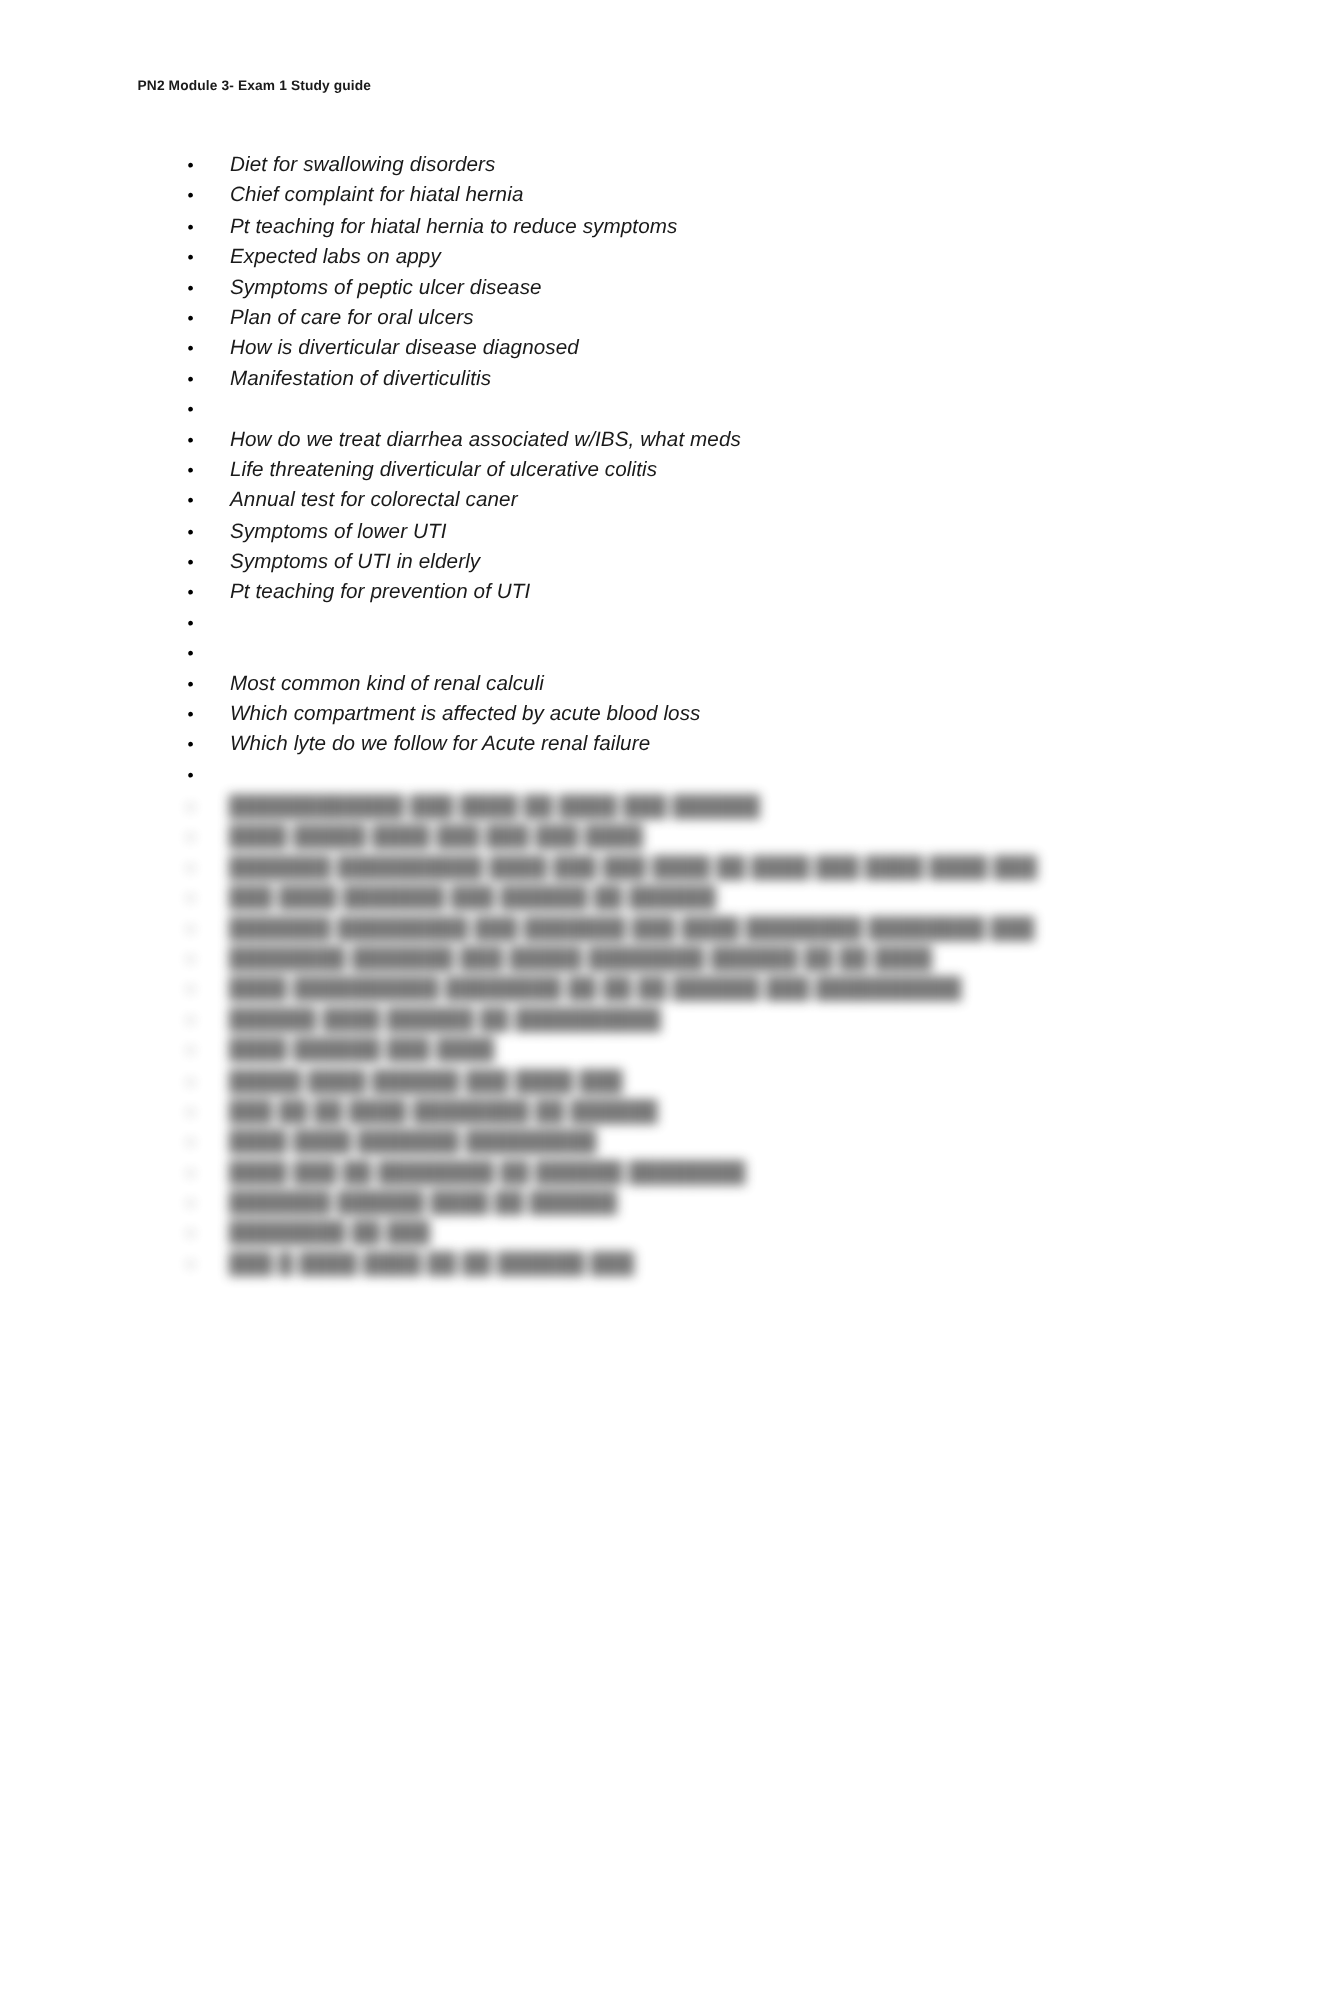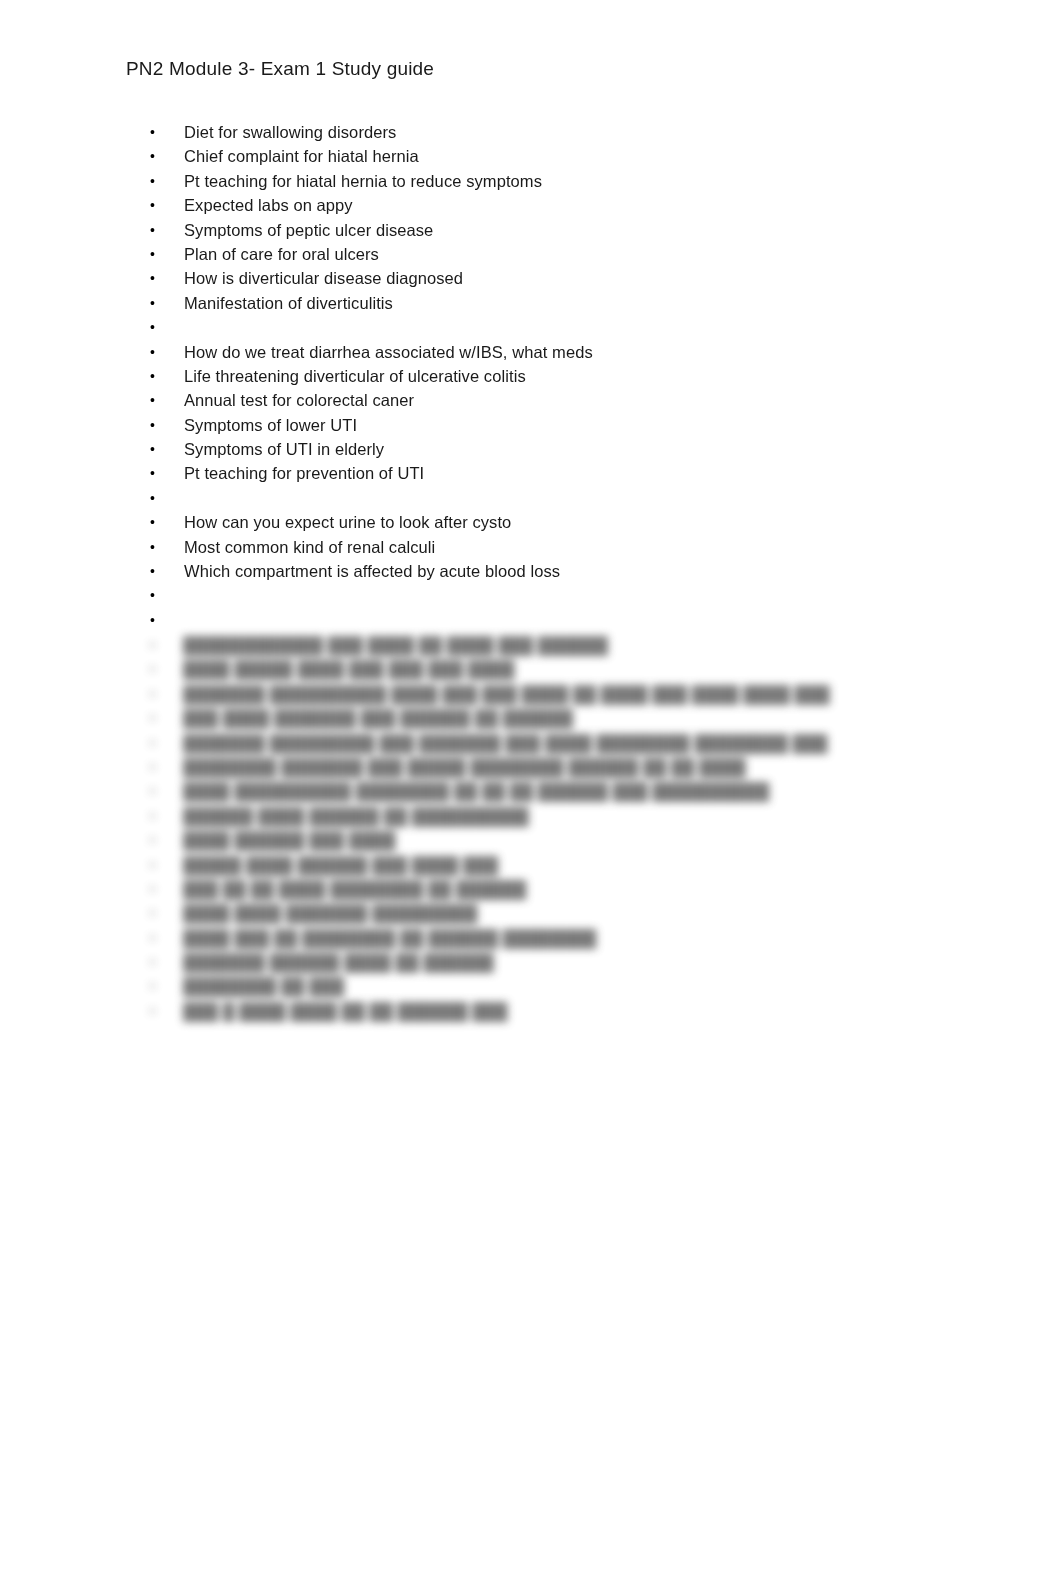--- a/index.html
+++ b/index.html
@@ -19,24 +19,24 @@
 
   .page {
     position: absolute;
     inset: 0;
     background: #ffffff;
   }
 
   
   .doc-title {
     position: absolute;
-    left: 126px;
+    left: 110px;
     top: 59px;
-    font-size: 19px;
-    font-weight: 400;
+    font-size: 11px;
+    font-weight: 700;
     line-height: 20px;
     letter-spacing: 0.01em;
     white-space: nowrap;
   }
 
   
   .bullet-list {
     position: absolute;
     left: 150px;
     top: 120px;
@@ -60,20 +60,21 @@
     top: 0;
     width: 12px;
     font-size: 14px;
     line-height: 24.4px;
     text-align: left;
     color: #000000;
   }
   .bullet-text {
     display: inline-block;
     padding-left: 34px;
+    font-style: italic;
   }
 
   
   .blurred-block {
     position: absolute;
     left: 150px;
     top: 633px;
     width: 760px;
     filter: blur(4.1px);
     opacity: 0.92;
@@ -169,32 +170,32 @@
     </li>
     <li class="bullet-item">
       <span class="bullet-mark">•</span>
       <span class="bullet-text">Pt teaching for prevention of UTI</span>
     </li>
     <li class="bullet-item">
       <span class="bullet-mark">•</span>
     </li>
     <li class="bullet-item">
       <span class="bullet-mark">•</span>
-      <span class="bullet-text">How can you expect urine to look after cysto</span>
     </li>
     <li class="bullet-item">
       <span class="bullet-mark">•</span>
       <span class="bullet-text">Most common kind of renal calculi</span>
     </li>
     <li class="bullet-item">
       <span class="bullet-mark">•</span>
       <span class="bullet-text">Which compartment is affected by acute blood loss</span>
     </li>
     <li class="bullet-item">
       <span class="bullet-mark">•</span>
+      <span class="bullet-text">Which lyte do we follow for Acute renal failure</span>
     </li>
     <li class="bullet-item">
       <span class="bullet-mark">•</span>
     </li>
   </ul>
 
   <div class="blurred-block">
     <div class="blur-line">
       <span class="blur-mark">•</span>
       <span class="blur-text">████████████ ███ ████ ██ ████ ███ ██████</span>

